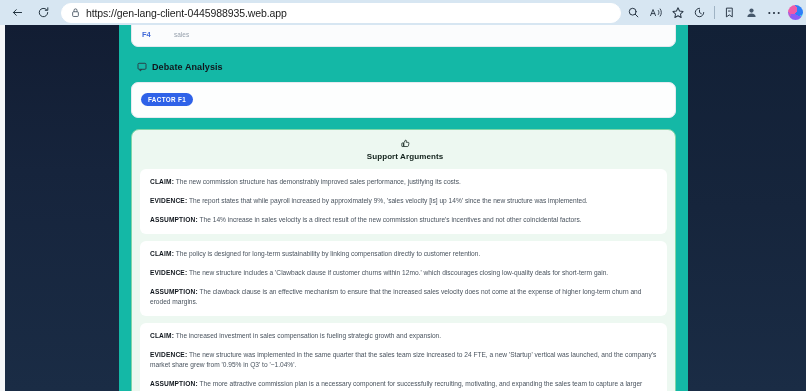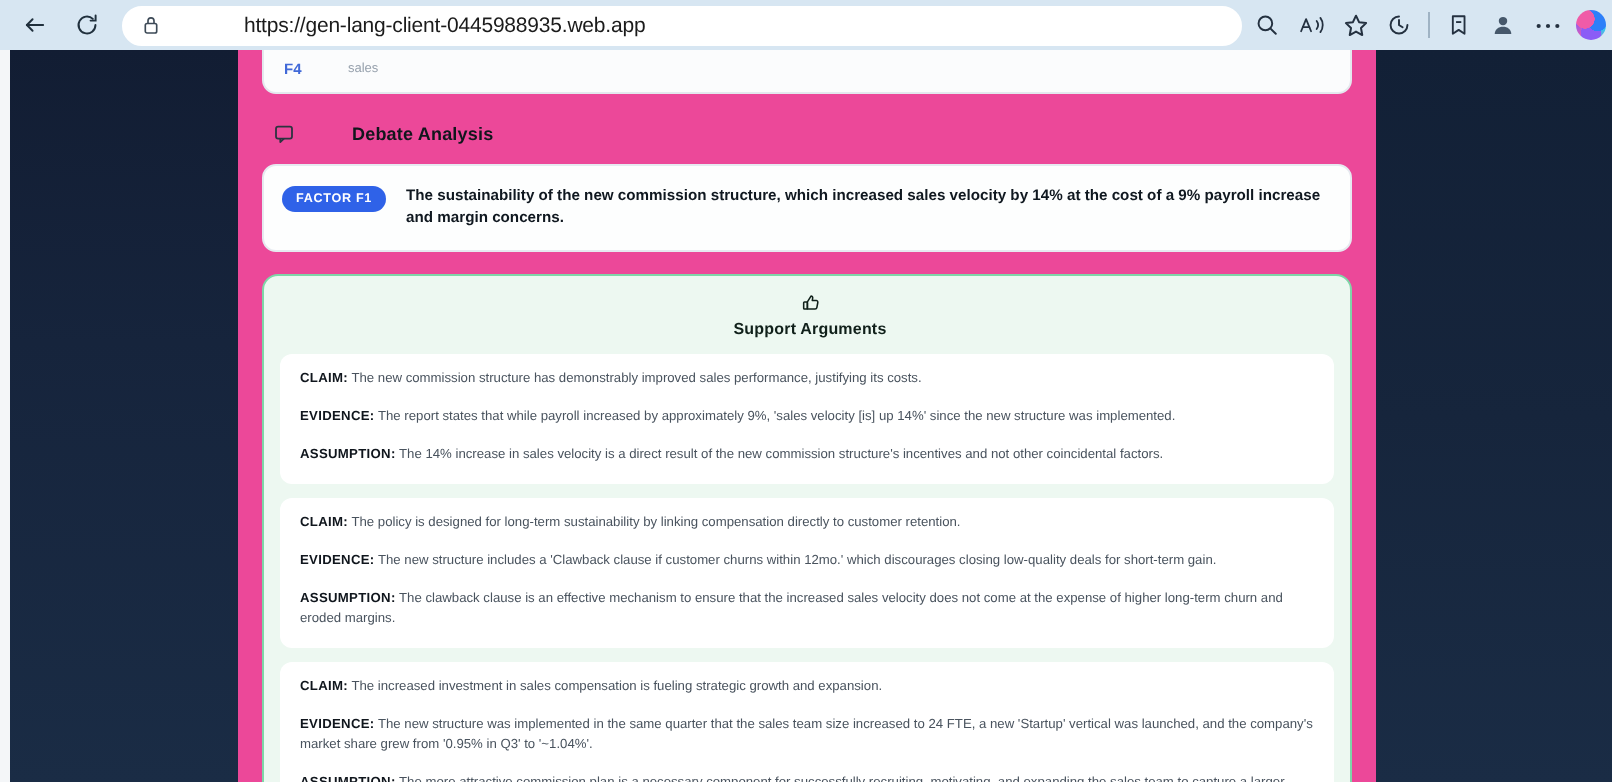--- a/index.html
+++ b/index.html
@@ -39,21 +39,20 @@
     gap: 6px;
     margin-left: 4px;
     border: 1px solid #ffffff;
   }
   #url-text {
     font-size: 10.5px;
     color: #1b1b1b;
     white-space: nowrap;
     overflow: hidden;
     letter-spacing: -0.1px;
-    margin-left: 36px;
   }
 
   #toolbar-right {
     display: flex; align-items: center;
     gap: 1px;
     margin-left: auto;
     padding-right: 2px;
   }
   .tb-icon {
     width: 21px; height: 21px;
@@ -95,21 +94,21 @@
     background: linear-gradient(180deg, #121d33 0%, #16243c 40%, #1a2c45 100%);
   }
   #side-right {
     position: absolute; top: 0; left: 688px;
     width: 118px; height: 366px;
     background: linear-gradient(180deg, #122036 0%, #16253c 50%, #1a2c45 100%);
   }
   #page {
     position: absolute; top: 0; left: 119px;
     width: 569px; height: 366px;
-    background: #ec4899;
+    background: #14b8a6;
     overflow: hidden;
     padding: 0 12px;
   }
 
   
   #top-card {
     margin-top: -12px;
     background: #fbfcfd;
     border: 1px solid #e4e8ee;
     border-radius: 7px;
@@ -144,21 +143,20 @@
   }
 
   
   #section-header {
     display: flex; align-items: center; gap: 5px;
     margin: 15px 0 10px 6px;
   }
   #section-title {
     font-size: 9px; font-weight: bold; color: #11161c;
     letter-spacing: 0.1px;
-    margin-left: 24px;
   }
 
   
   #factor-card {
     background: #fdfefe;
     border: 1px solid #e6eaf0;
     border-radius: 7px;
     padding: 9px 11px 11px 9px;
     display: flex; gap: 10px; align-items: flex-start;
   }
@@ -332,21 +330,20 @@
         <svg class="ic" width="10" height="10" viewBox="0 0 14 14" fill="none" stroke="#2b3440" stroke-width="1.25" stroke-linejoin="round">
           <rect x="1.4" y="1.8" width="11.2" height="8.4" rx="1.5"></rect>
           <path d="M4.4 10.2L4.4 12.6 7 10.2"></path>
         </svg>
       </span>
       <span id="section-title">Debate Analysis</span>
     </div>
 
     <div id="factor-card">
       <span id="factor-badge">FACTOR F1</span>
-      <span id="factor-text">The sustainability of the new commission structure, which increased sales velocity by 14% at the cost of a 9% payroll increase and margin concerns.</span>
     </div>
 
     <div id="support-panel">
 
       <div id="support-header">
         <span>
           <svg class="ic" width="9" height="9" viewBox="0 0 14 14" fill="none" stroke="#10201a" stroke-width="1.2" stroke-linejoin="round">
             <path d="M4.2 6.2L7 1.6c.95 0 1.5.75 1.3 1.7L8 5.1h3.1c.8 0 1.35.72 1.2 1.5l-.75 4c-.12.65-.7 1.1-1.35 1.1H4.2z"></path>
             <rect x="1.3" y="6.2" width="2.9" height="5.5" rx="0.6"></rect>
           </svg>

